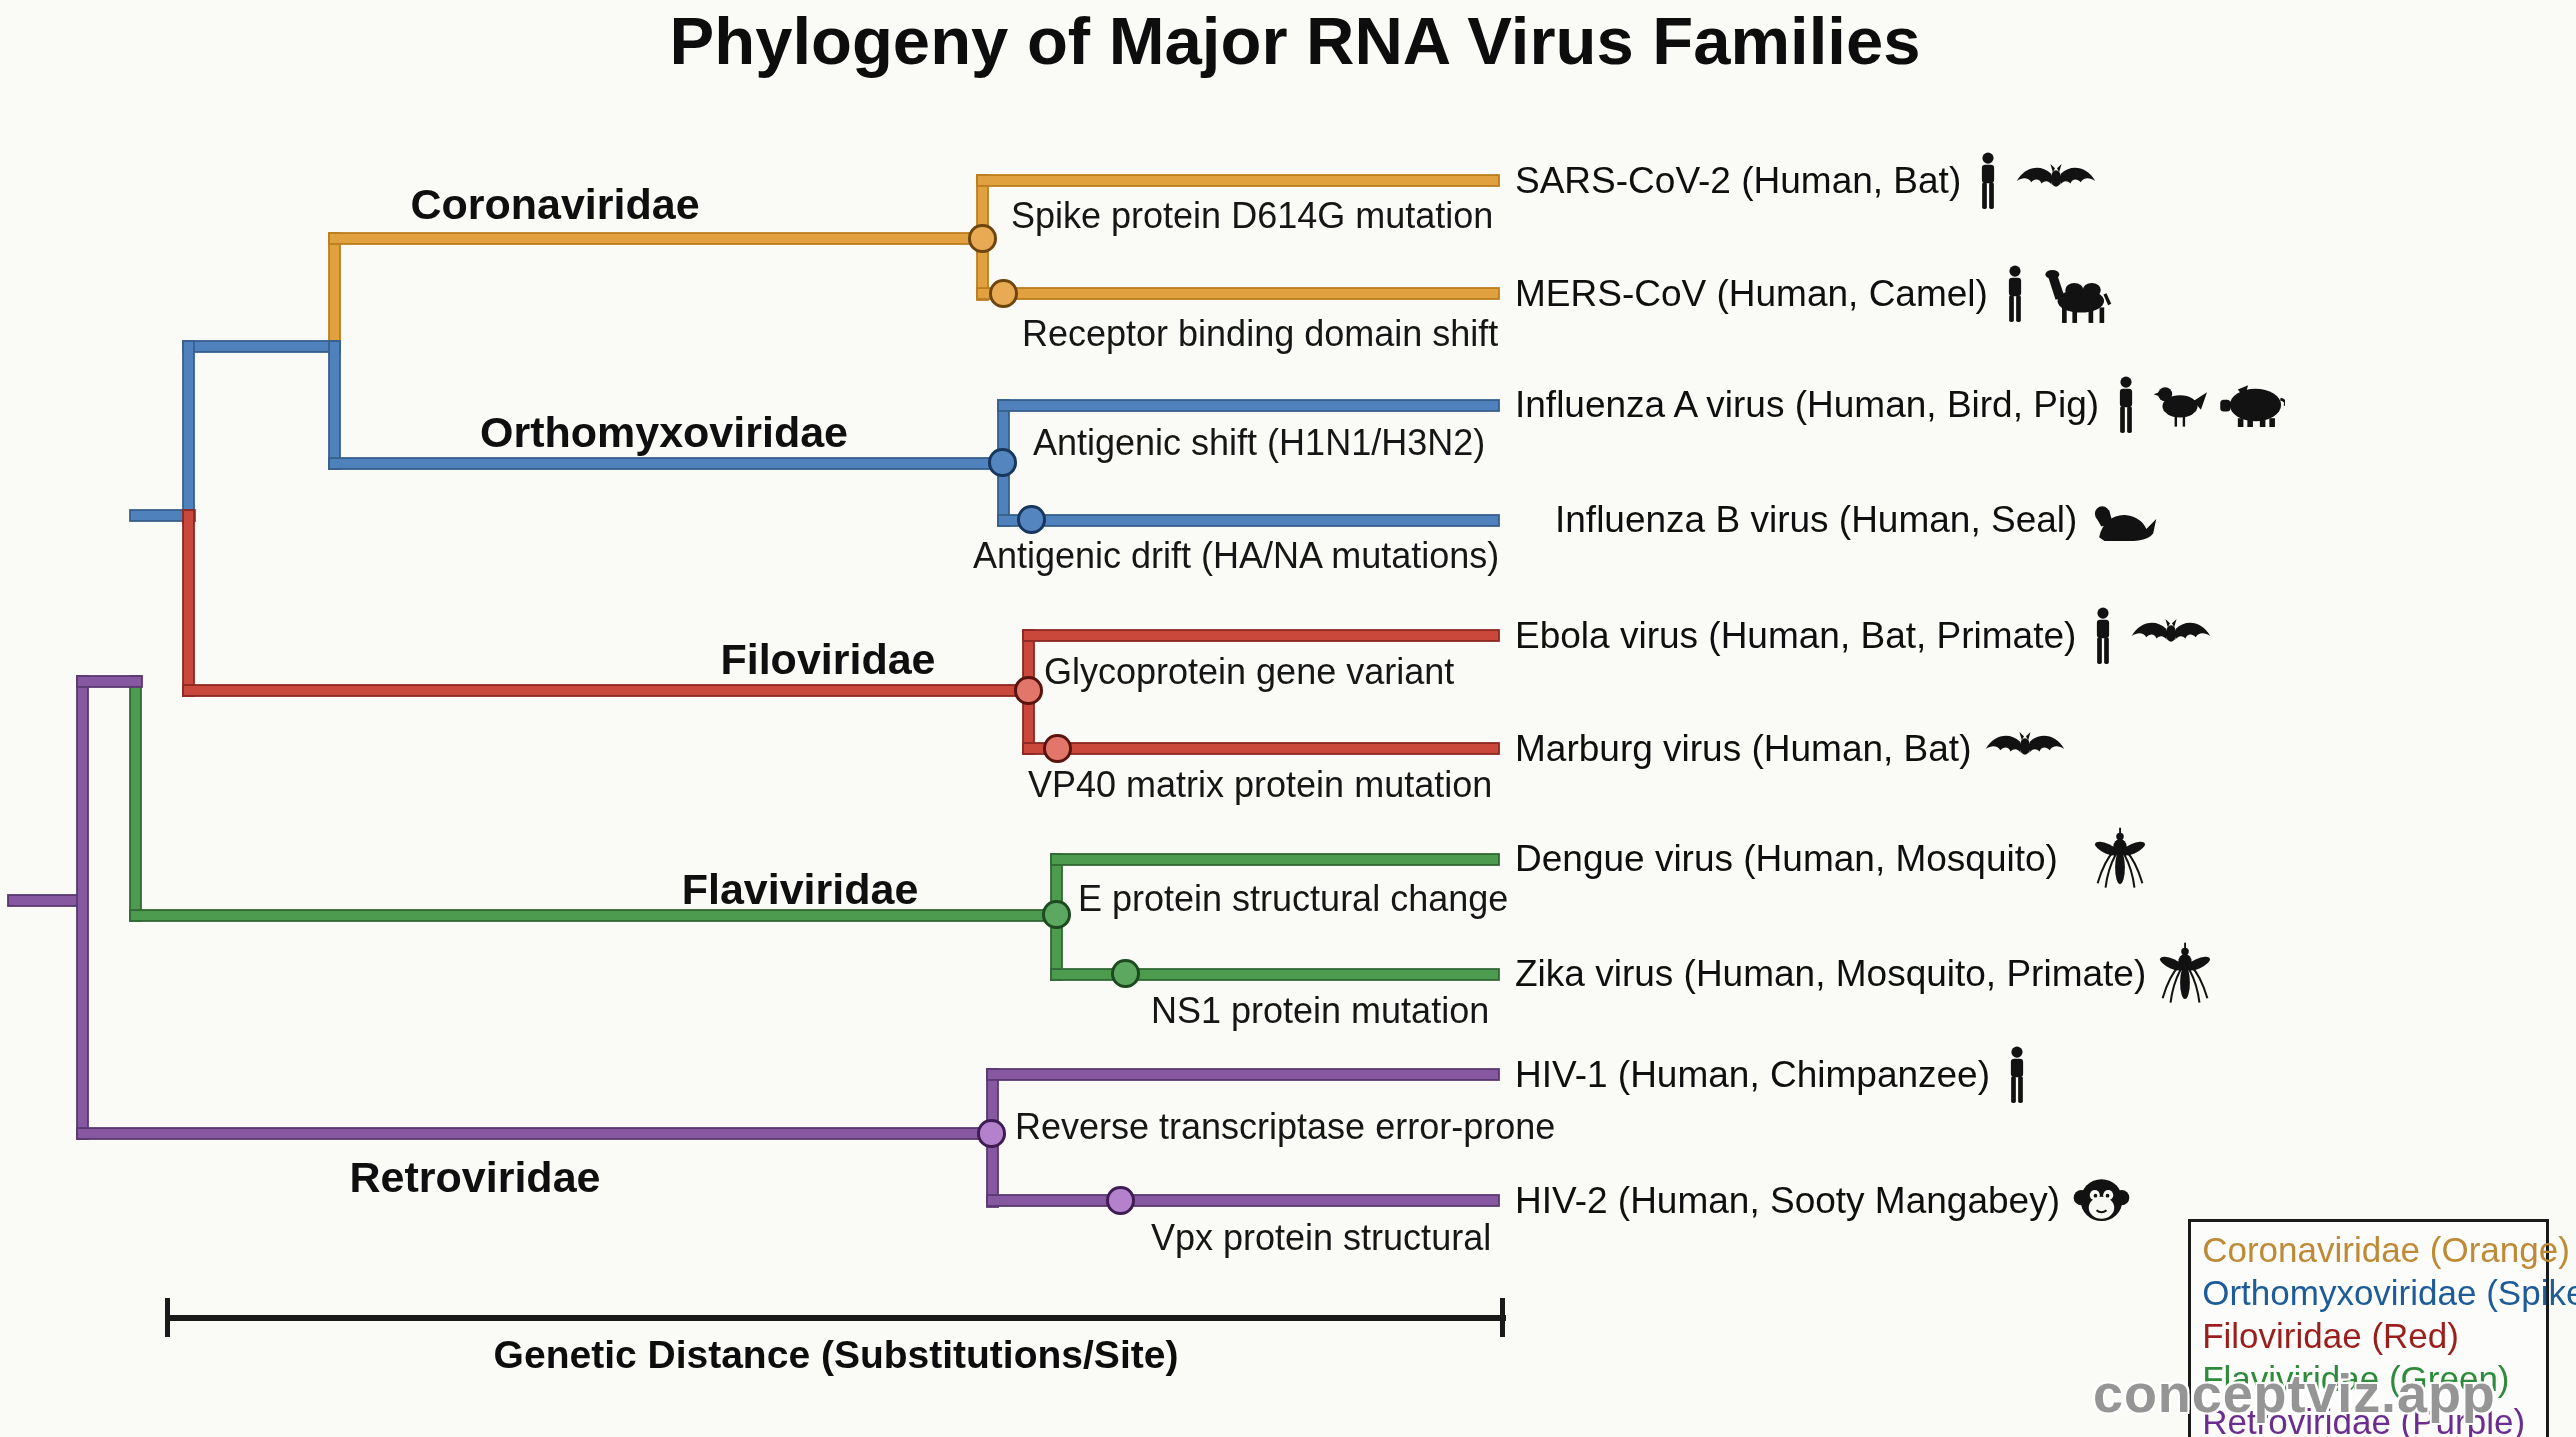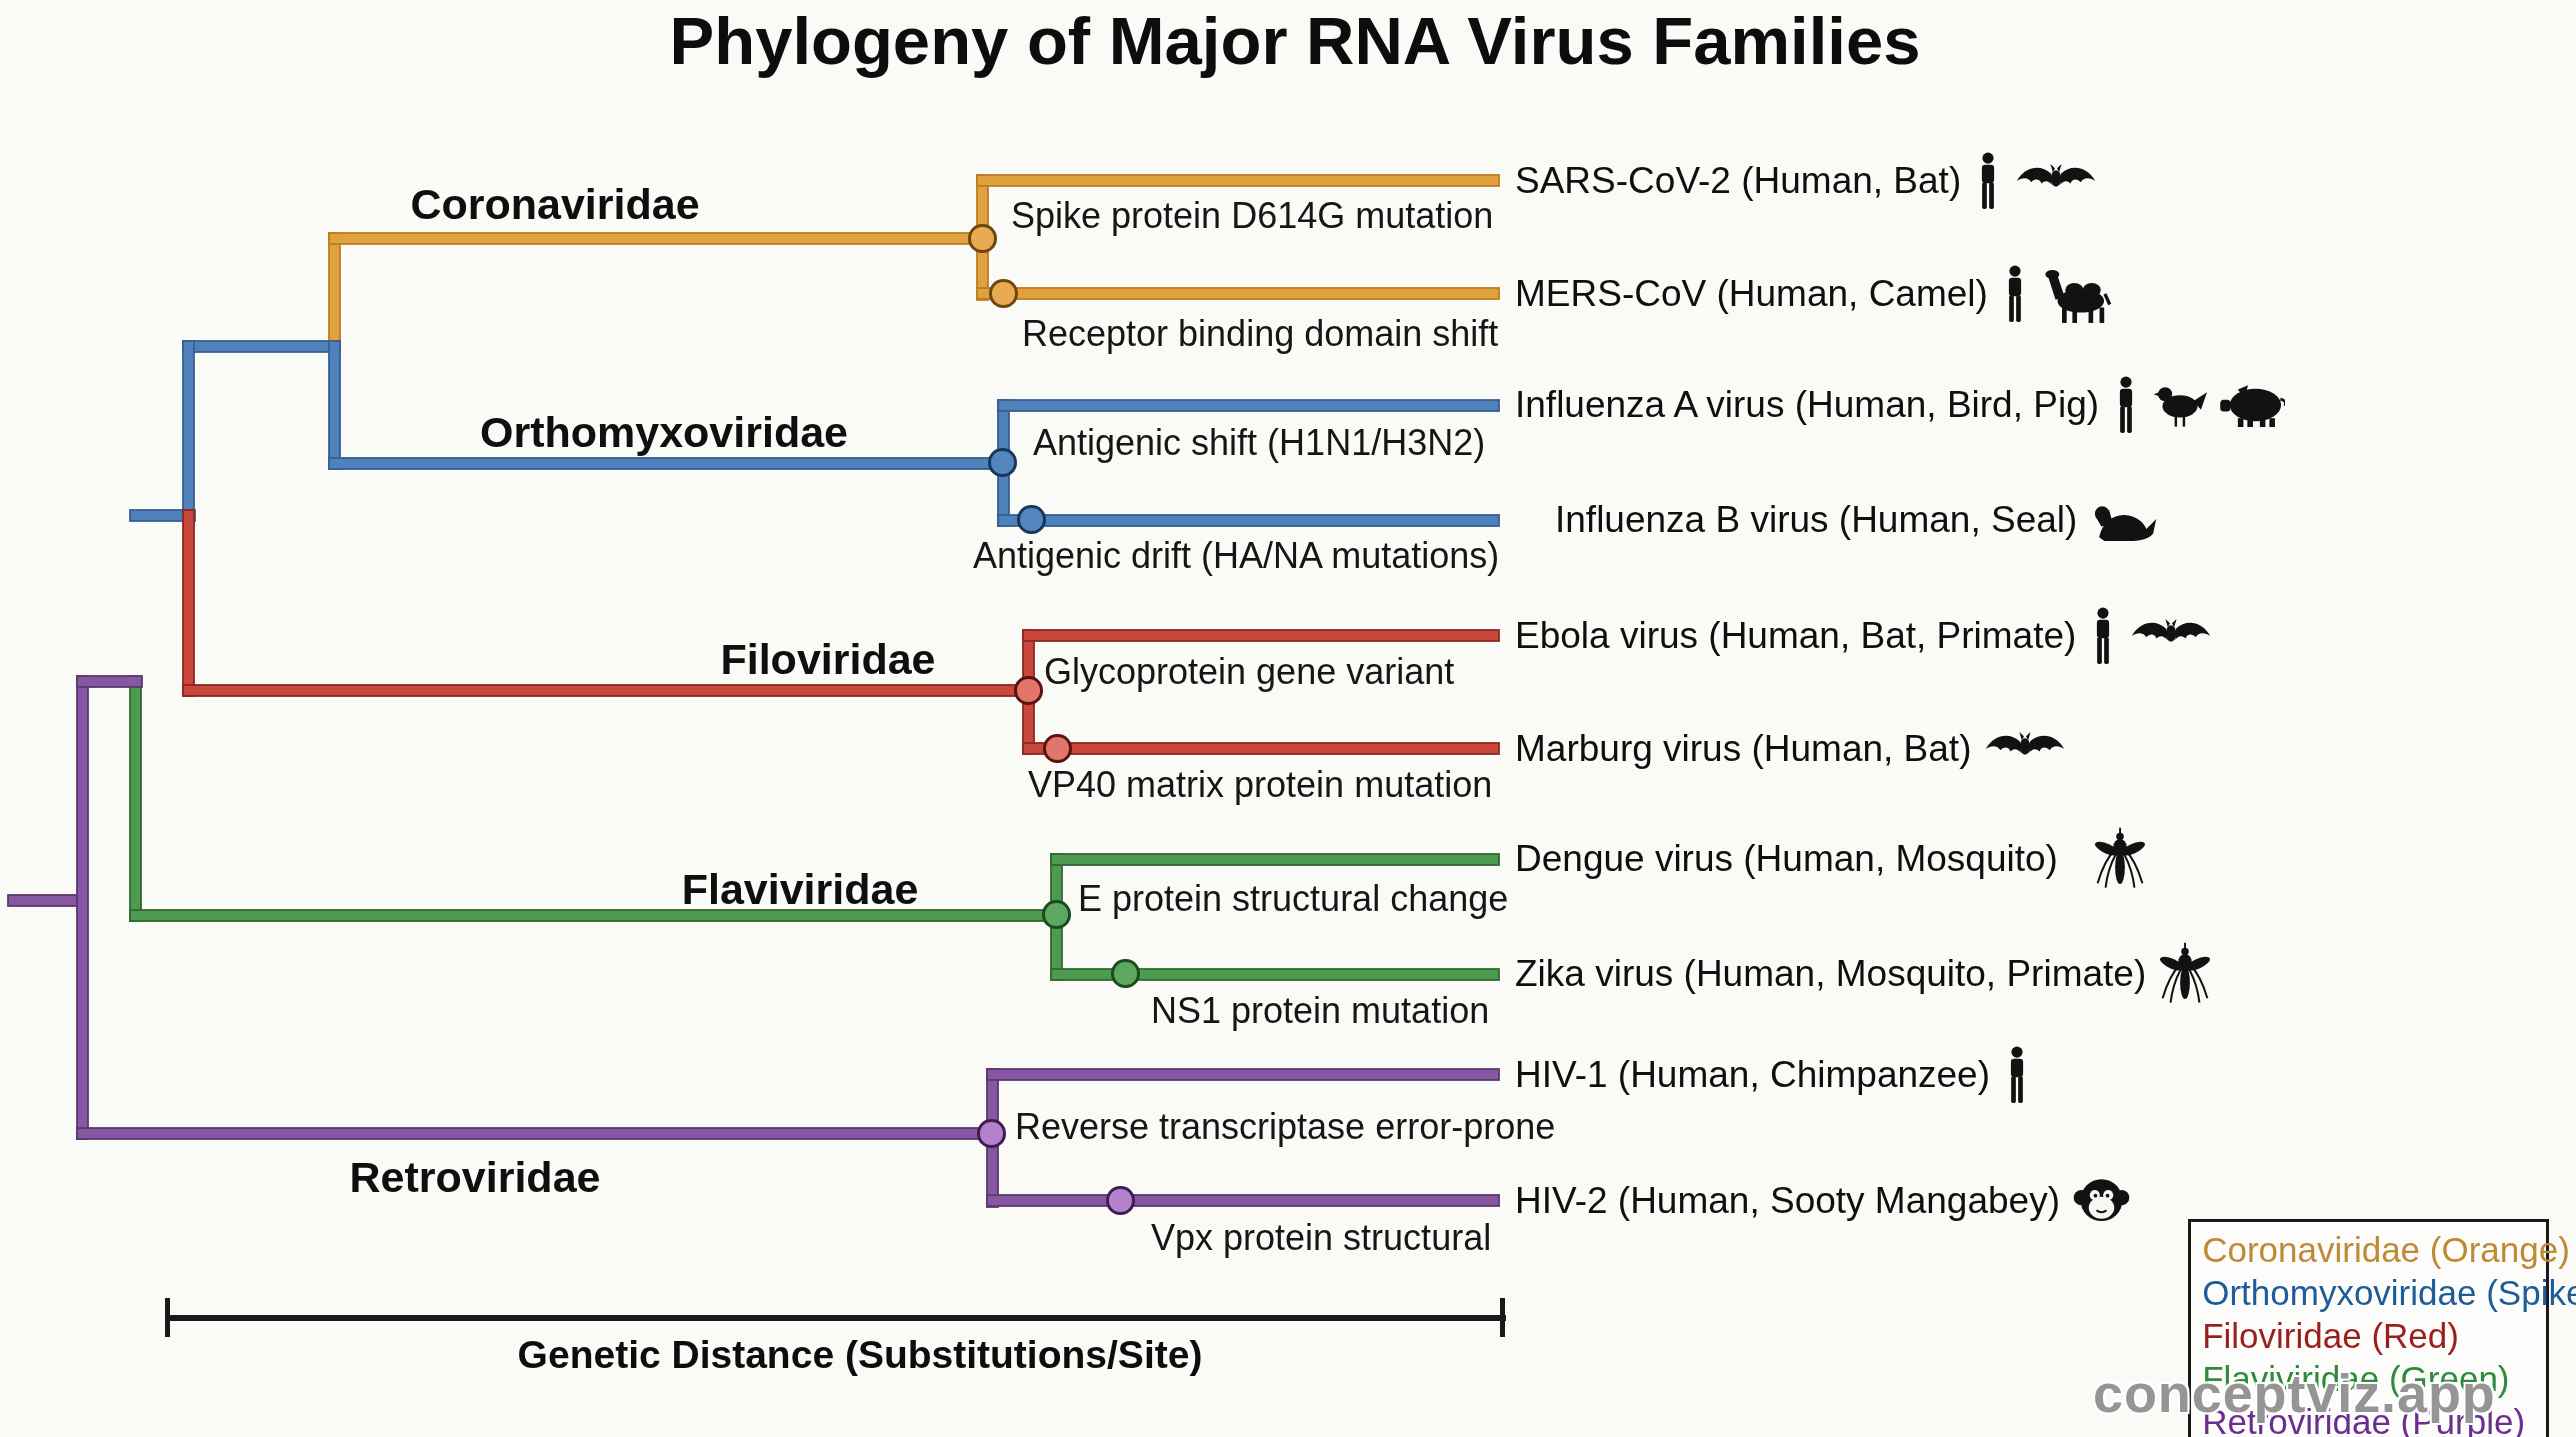--- a/index.html
+++ b/index.html
@@ -33,21 +33,21 @@
   .mut-label{position:absolute;font-size:36px;white-space:nowrap;color:#161616;}
   .tip{
     position:absolute;left:1515px;height:60px;
     display:flex;align-items:center;gap:13px;white-space:nowrap;
   }
   .tip-label{font-size:37px;color:#0f0f0f;}
   .icon{fill:#121212;flex:none;display:block;}
   .sb-line{position:absolute;left:167px;top:1315px;width:1339px;height:5.6px;background:#1a1a1a;}
   .sb-tick{position:absolute;top:1298px;width:4.7px;height:39px;background:#1a1a1a;}
   .axis-label{
-    position:absolute;left:860px;top:1333px;transform:translateX(-50%);
+    position:absolute;left:836px;top:1333px;transform:translateX(-50%);
     font-size:39px;font-weight:bold;white-space:nowrap;color:#0d0d0d;
   }
   .legend{
     position:absolute;left:2188px;top:1219px;width:361px;height:225px;
     border:3.7px solid #1a1a1a;background:#FCFCFA;
     padding:5.6px 0 0 11.2px;box-sizing:border-box;
   }
   .legend-row{font-size:35px;line-height:43px;white-space:nowrap;}
   .watermark{
     position:absolute;left:2093px;top:1362px;

